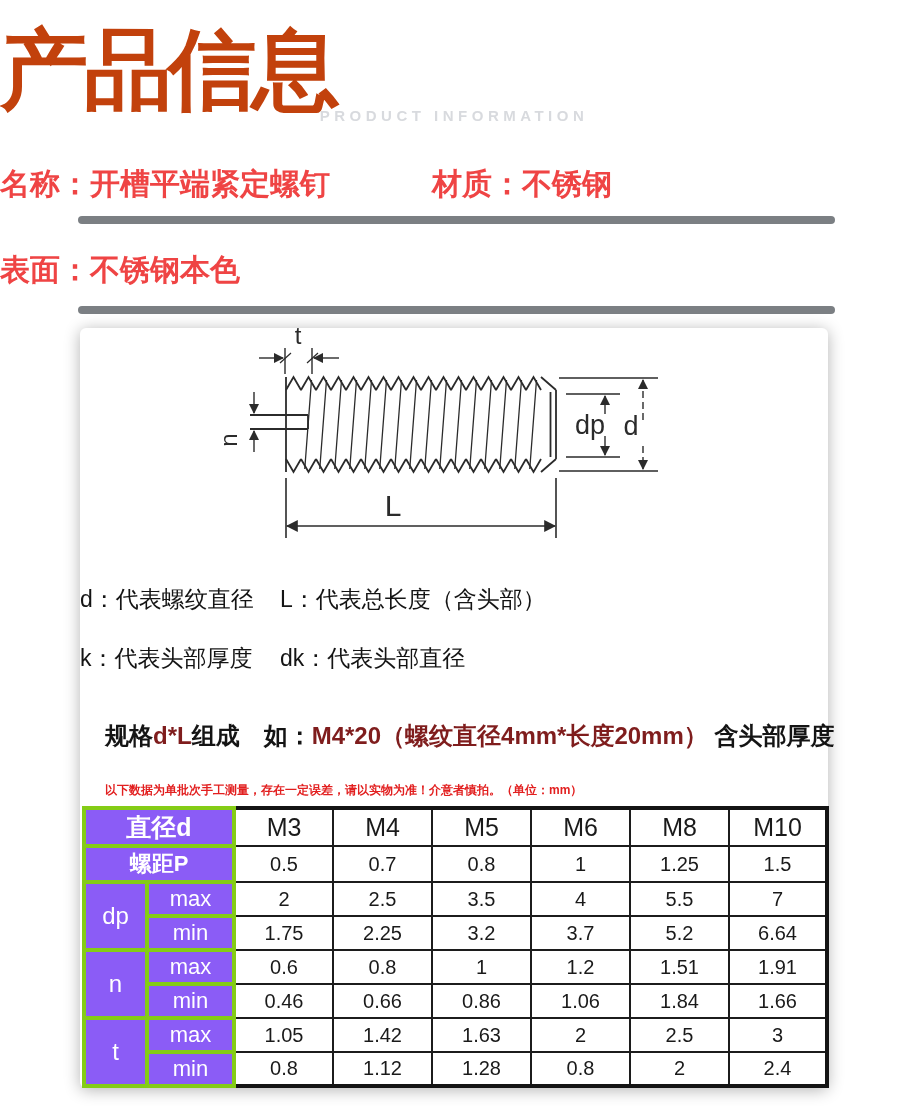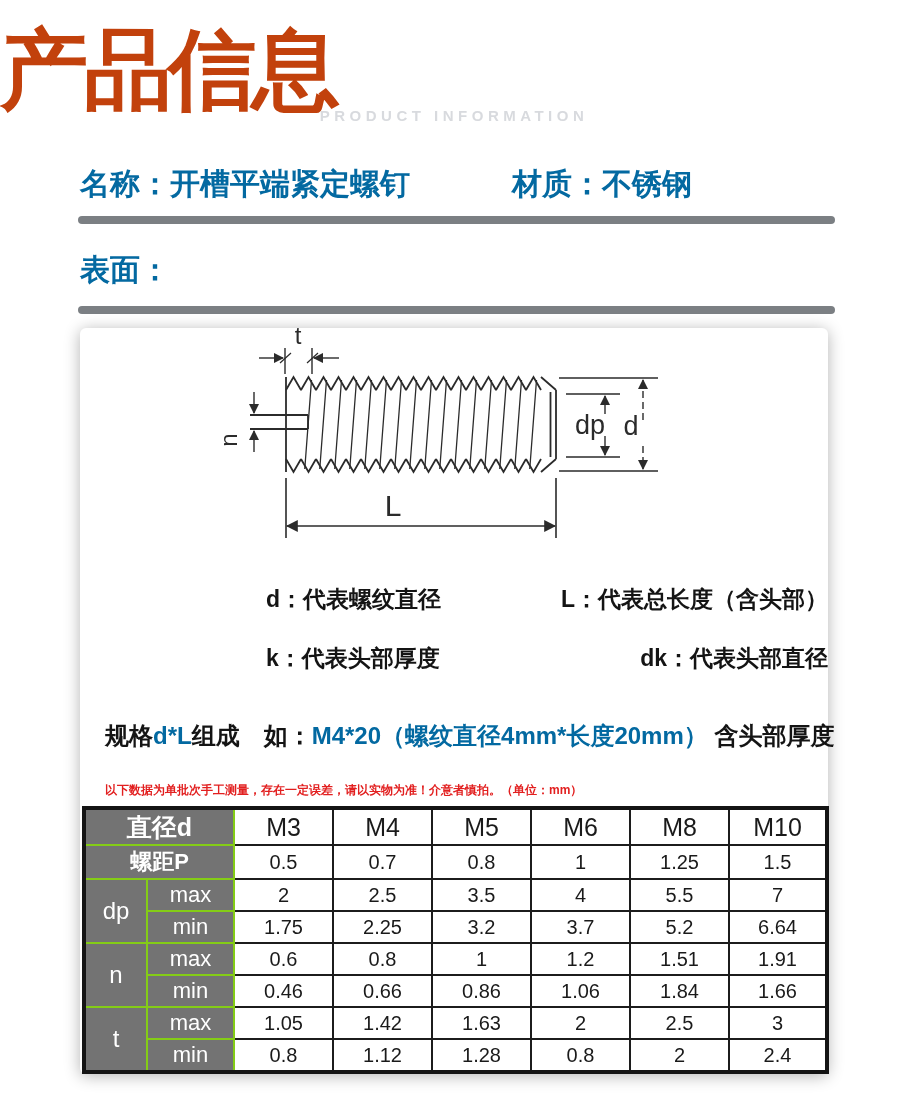--- a/index.html
+++ b/index.html
@@ -8,53 +8,53 @@
     font-family:"Liberation Sans",sans-serif;color:#111;
   }
   .page-title{
     margin-top:24px;text-align:left;
     font-size:88px;font-weight:900;letter-spacing:-4px;line-height:1.05;color:#c2410c;
   }
   .page-subtitle{
     text-align:center;font-size:15px;font-weight:700;letter-spacing:4.5px;
     color:#d8dade;margin-top:-9px;padding-left:8px;
   }
-  .info-row{display:flex;margin-left:80px;font-size:30px;font-weight:600;color:#0369a1;}
+  .info-row{display:flex;font-size:30px;font-weight:600;color:#ef4444;}
   .info-row.first{margin-top:40px;}
   .info-row.second{margin-top:26px;}
   .info-pair{display:flex;white-space:nowrap;}
   .info-pair.left{width:432px;}
   .divider{height:8px;border-radius:4px;background:#7b7f83;margin-left:78px;width:757px;}
   .divider.d1{margin-top:11px;}
   .divider.d2{margin-top:15px;}
   .card{
     width:748px;margin:14px 0 0 80px;background:#fff;border-radius:6px;
     box-shadow:0 2px 16px rgba(0,0,0,0.30);
   }
   .diagram{display:block;margin:10px 0 0 58px;}
   .diagram text{fill:#2b2b2b;font-family:"Liberation Sans",sans-serif;}
-  .legend-row{display:flex;margin-left:186px;font-size:23px;font-weight:700;color:#141414;white-space:nowrap;justify-content:space-between;}
+  .legend-row{display:flex;font-size:23px;font-weight:400;color:#141414;white-space:nowrap;}
   .legend-row.r1{margin-top:36px;}
-  .legend-row.r2{margin-top:28px;gap:20px;}
+  .legend-row.r2{margin-top:28px;}
   .legend-col1{width:200px;}
   .spec-line{margin:46px 0 0 25px;font-size:24px;font-weight:700;color:#141414;white-space:nowrap;}
-  .spec-line .red{color:#0369a1;}
+  .spec-line .red{color:#7f1d1d;}
   .notice-line{margin:30px 0 0 25px;font-size:12px;font-weight:700;color:#e21f1f;white-space:nowrap;}
   table.spec-table{
     margin:7px 0 0 2px;border-collapse:collapse;table-layout:fixed;
     width:744px;border:4px solid #141414;
   }
   .spec-table td{
     border:2px solid #1c1c1c;text-align:center;vertical-align:middle;
     padding:0;height:30px;font-size:20px;color:#1a1a1a;
   }
   .spec-table tr.r-dia td{height:34px;font-size:25px;}
   .spec-table tr.r-pitch td{height:32px;}
   .spec-table td.hd{
-    background:#737373;color:#ffffff;border:2px solid #84cc16;
+    background:#8b5cf6;color:#ffffff;border:4px solid #84cc16;
     font-size:22px;font-weight:400;
   }
   .spec-table td.hd.hd-bold{font-weight:700;}
   .spec-table td.hd.side{font-size:24px;}
 </style>
 </head>
 <body>
 
 <div class="page-title">产品信息</div>
 <div class="page-subtitle">PRODUCT INFORMATION</div>
@@ -68,20 +68,21 @@
     <span>材质：</span>
     <span>不锈钢</span>
   </div>
 </div>
 
 <div class="divider d1"></div>
 
 <div class="info-row second">
   <div class="info-pair left">
     <span>表面：</span>
+    <span>不锈钢本色</span>
   </div>
 </div>
 
 <div class="divider d2"></div>
 
 <div class="card">
 
   <svg class="diagram" width="560" height="220" viewBox="0 0 560 220">
     <defs>
       <marker id="arr" viewBox="0 0 10 10" refX="9" refY="5" markerWidth="7.5" markerHeight="7.5" orient="auto-start-reverse">

